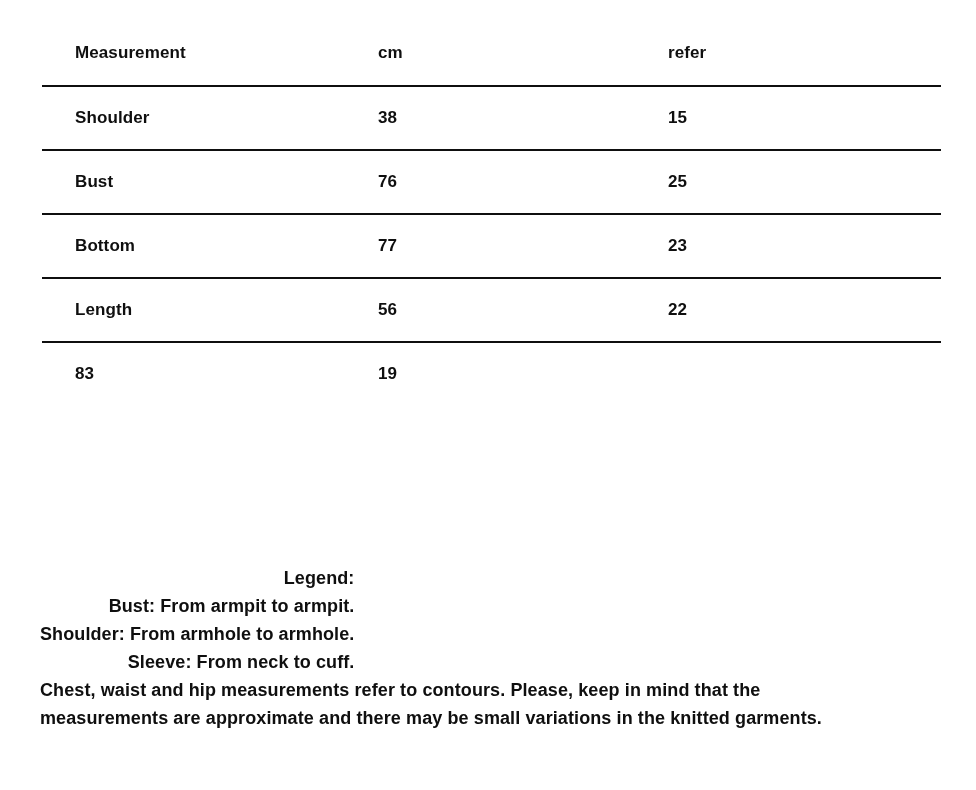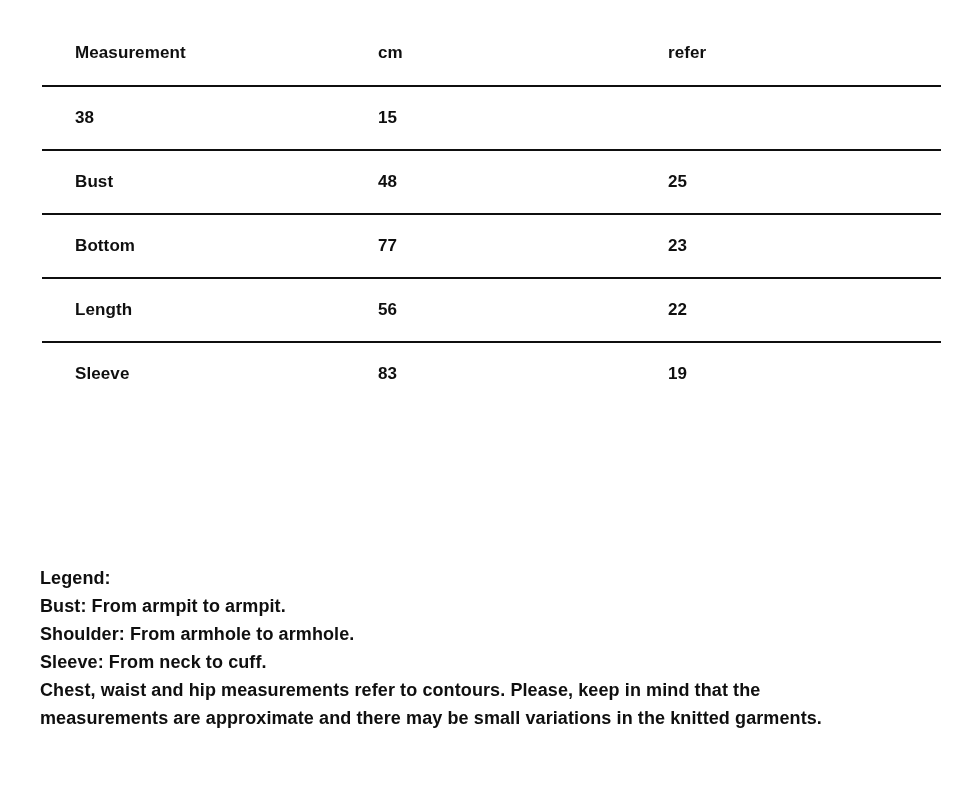--- a/index.html
+++ b/index.html
@@ -44,21 +44,21 @@
   
   .legend {
     position: absolute;
     left: 40px;
     top: 564px;
     font-size: 18px;
     font-weight: 600;
     line-height: 28px;
     letter-spacing: 0.1px;
   }
-  .legend div { white-space: nowrap; }
+  .legend div { white-space: nowrap; text-align: right; }
   .note {
     position: absolute;
     left: 40px;
     top: 676px;
     font-size: 18px;
     font-weight: 600;
     line-height: 28px;
     letter-spacing: 0.1px;
   }
   .note div { white-space: nowrap; }
@@ -70,44 +70,44 @@
 
   <div class="size-table">
 
     <div class="t-row header">
       <div class="t-cell">Measurement</div>
       <div class="t-cell">cm</div>
       <div class="t-cell">refer</div>
     </div>
 
     <div class="t-row">
+      <div class="t-cell">Shoulder</div>
       <div class="t-cell">38</div>
       <div class="t-cell">15</div>
     </div>
 
     <div class="t-row">
       <div class="t-cell">Bust</div>
-      <div class="t-cell">48</div>
+      <div class="t-cell">76</div>
       <div class="t-cell">25</div>
     </div>
 
     <div class="t-row">
       <div class="t-cell">Bottom</div>
       <div class="t-cell">77</div>
       <div class="t-cell">23</div>
     </div>
 
     <div class="t-row">
       <div class="t-cell">Length</div>
       <div class="t-cell">56</div>
       <div class="t-cell">22</div>
     </div>
 
     <div class="t-row">
-      <div class="t-cell">Sleeve</div>
       <div class="t-cell">83</div>
       <div class="t-cell">19</div>
     </div>
 
   </div>
 
   <div class="legend">
     <div>Legend:</div>
     <div>Bust: From armpit to armpit.</div>
     <div>Shoulder: From armhole to armhole.</div>

